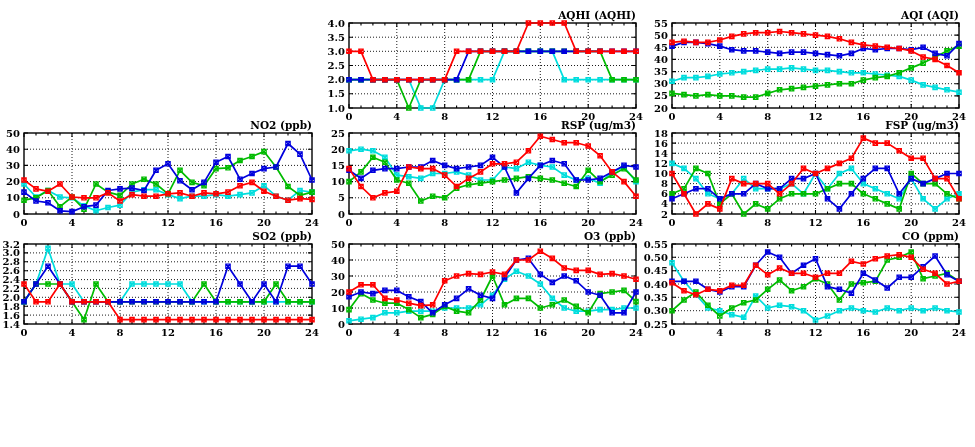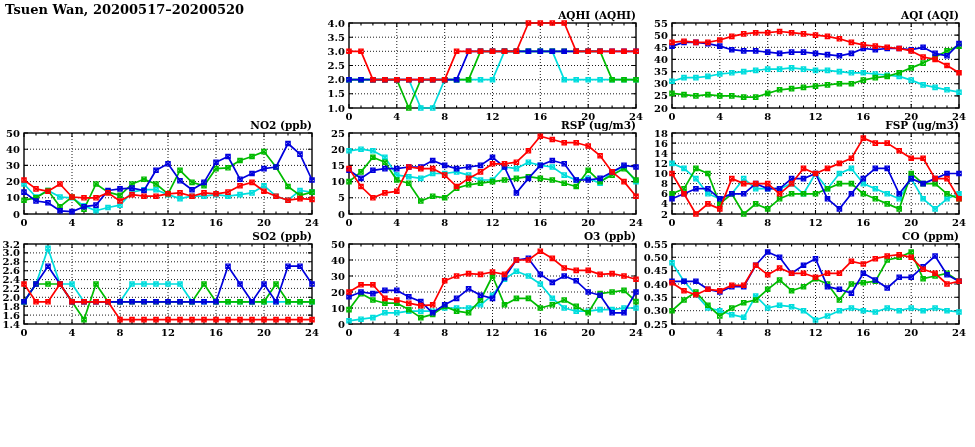--- a/index.html
+++ b/index.html
@@ -11,21 +11,20 @@
   #chart-canvas text.tick{font-size:10px;}
   #chart-canvas text.ctitle{font-size:10.5px;}
   #chart-canvas .grid{stroke:#000;stroke-width:0.9;stroke-dasharray:1 2;}
   #chart-canvas .ticks{stroke:#000;stroke-width:1.1;fill:none;}
   #chart-canvas .frame{stroke:#000;stroke-width:1.4;fill:none;}
 </style>
 </head>
 <body>
 
 <div class="page">
-  <div class="page-title">Tsuen Wan, 20200517–20200520</div>
   <svg id="chart-canvas" width="975" height="447" viewBox="0 0 975 447">
       <g>
         <line x1="349" y1="93.8" x2="636" y2="93.8" class="grid"></line>
         <line x1="349" y1="79.7" x2="636" y2="79.7" class="grid"></line>
         <line x1="349" y1="65.5" x2="636" y2="65.5" class="grid"></line>
         <line x1="349" y1="51.3" x2="636" y2="51.3" class="grid"></line>
         <line x1="349" y1="37.2" x2="636" y2="37.2" class="grid"></line>
         <line x1="396.8" y1="23" x2="396.8" y2="108" class="grid"></line>
         <line x1="444.7" y1="23" x2="444.7" y2="108" class="grid"></line>
         <line x1="492.5" y1="23" x2="492.5" y2="108" class="grid"></line>

